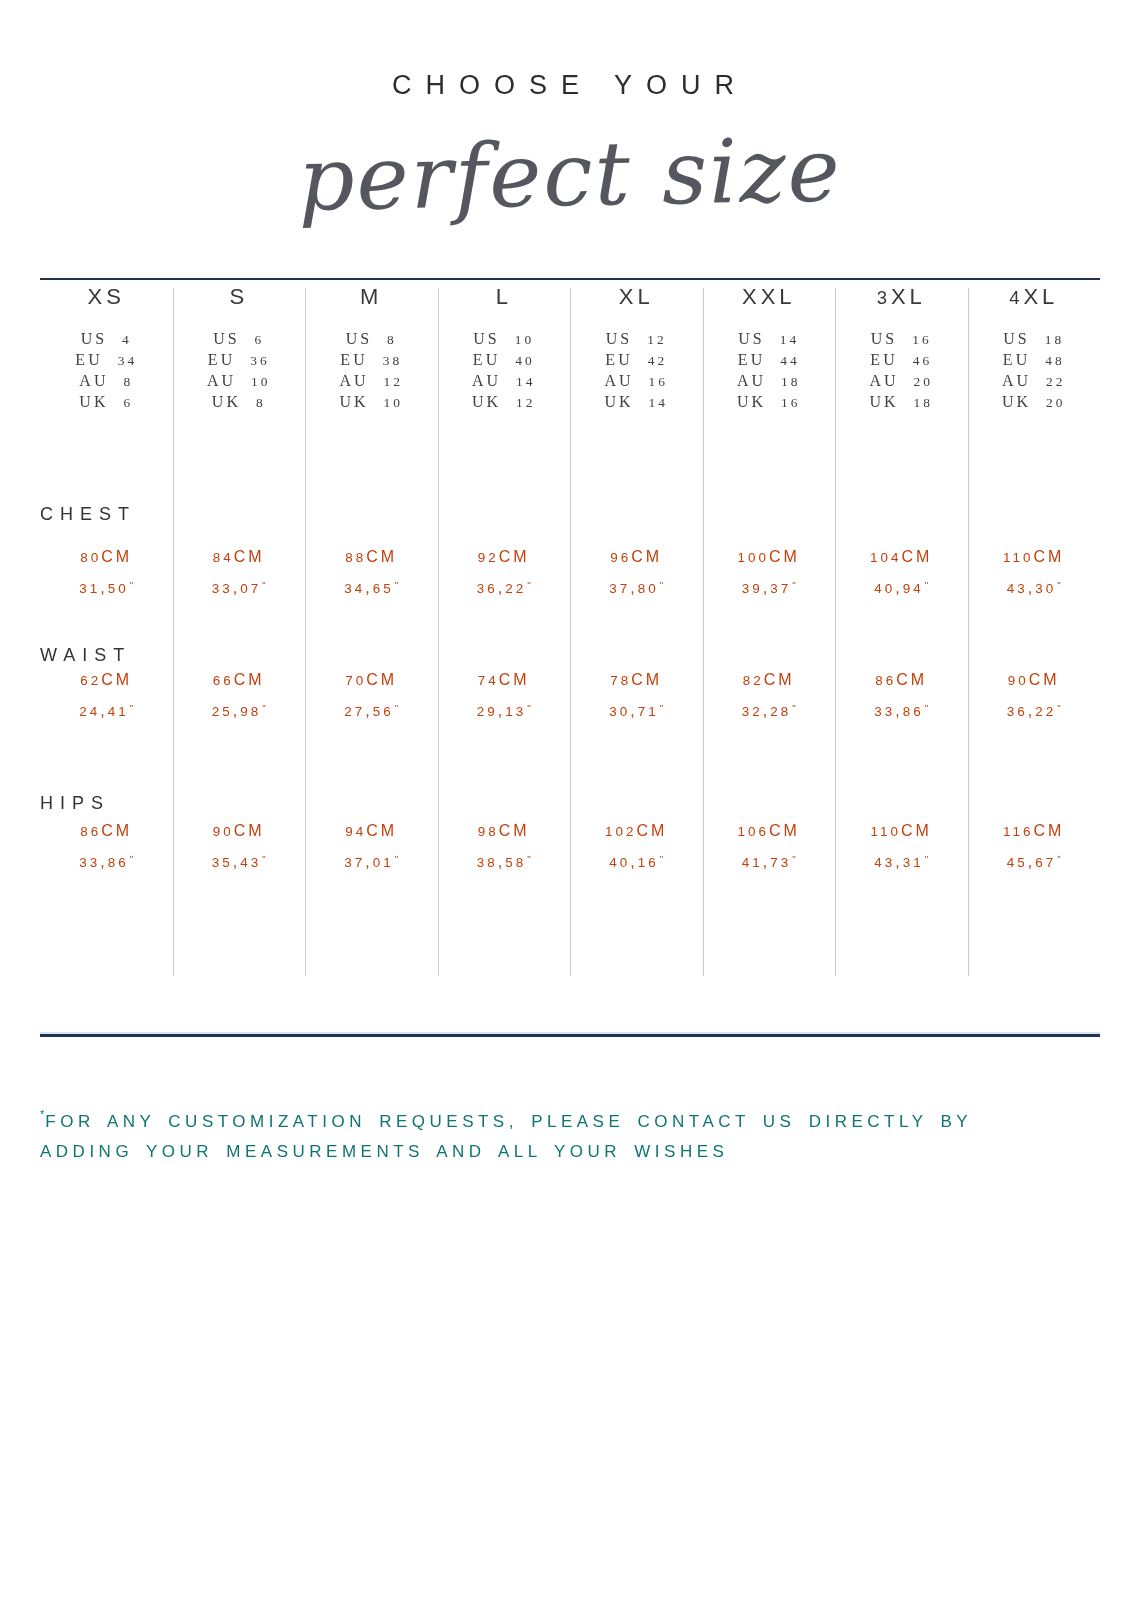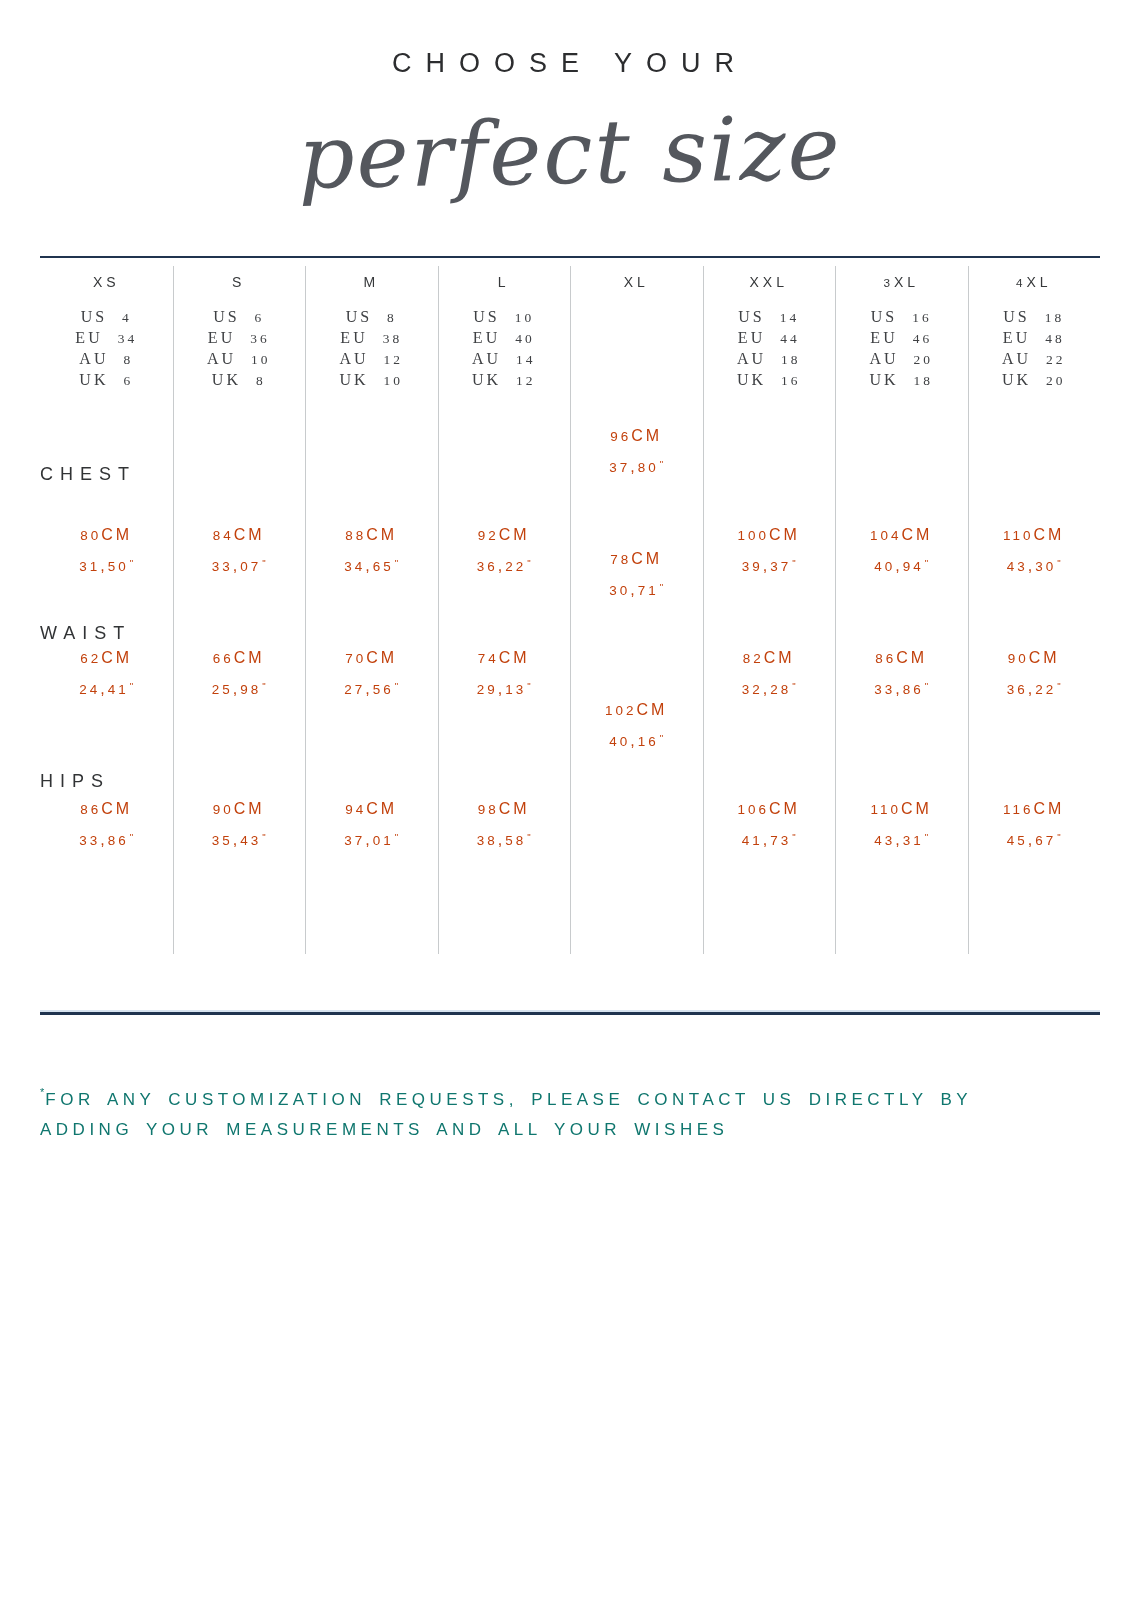--- a/index.html
+++ b/index.html
@@ -11,21 +11,21 @@
     margin: 0 auto;
     background: #ffffff;
     font-family: "Liberation Sans", sans-serif;
     color: #3f4144;
     overflow: hidden;
   }
   .inner { padding: 0 40px; }
 
   
   .kicker {
-    padding-top: 48px;
+    padding-top: 70px;
     text-align: center;
     font-size: 27px;
     font-weight: 300;
     letter-spacing: 14px;
     color: #2c2d2f;
   }
   .script-title {
     margin-top: 4px;
     height: 152px;
     text-align: center;
@@ -63,22 +63,22 @@
   .divider {
     position: absolute;
     top: 8px;
     height: 688px;
     width: 1px;
     background: #c8cbcd;
   }
   .col { text-align: center; font-weight: 300; }
   .size-name {
     height: 34px;
-    padding-top: 16px;
-    font-size: 14px;
+    padding-top: 4px;
+    font-size: 22px;
     letter-spacing: 4px;
     color: #36383a;
   }
   .systems { margin-top: 15px; font-family: Liberation Serif, serif; }
   .sys-line {
     font-size: 16px;
     line-height: 20px;
     letter-spacing: 3px;
     word-spacing: 8px;
     color: #3f4144;
@@ -87,21 +87,21 @@
   .vals.chest { margin-top: 130px; }
   .vals.waist { margin-top: 64px; }
   .vals.hips  { margin-top: 91px; }
   .row-label {
     position: absolute;
     left: 0;
     font-size: 18px;
     letter-spacing: 7px;
     color: #313335;
   }
-  .row-label.chest { top: 206px; text-align: center; }
+  .row-label.chest { top: 224px; text-align: center; }
   .row-label.waist { top: 365px; }
   .row-label.hips  { top: 513px; }
 
   .dg { font-size: 0.84em; }
   .inch { font-size: 0.6em; vertical-align: 0.55em; letter-spacing: 0; margin-left: 1px; }
 
   
   .footnote {
     margin-top: 62px;
     max-width: 1005px;
@@ -223,20 +223,26 @@
               <div class="smallnum"><span class="dg">2</span><span class="dg">9</span>,<span class="dg">1</span><span class="dg">3</span><span class="inch">"</span></div>
             </div>
             <div class="vals hips">
               <div class="smallnum"><span class="dg">9</span><span class="dg">8</span>CM</div>
               <div class="smallnum"><span class="dg">3</span><span class="dg">8</span>,<span class="dg">5</span><span class="dg">8</span><span class="inch">"</span></div>
             </div>
           </div>
 
           <div class="col">
             <div class="size-name smallnum">XL</div>
+            <div class="systems">
+              <div class="sys-line smallnum">US <span class="dg">1</span><span class="dg">2</span></div>
+              <div class="sys-line smallnum">EU <span class="dg">4</span><span class="dg">2</span></div>
+              <div class="sys-line smallnum">AU <span class="dg">1</span><span class="dg">6</span></div>
+              <div class="sys-line smallnum">UK <span class="dg">1</span><span class="dg">4</span></div>
+            </div>
             <div class="vals chest">
               <div class="smallnum"><span class="dg">9</span><span class="dg">6</span>CM</div>
               <div class="smallnum"><span class="dg">3</span><span class="dg">7</span>,<span class="dg">8</span><span class="dg">0</span><span class="inch">"</span></div>
             </div>
             <div class="vals waist">
               <div class="smallnum"><span class="dg">7</span><span class="dg">8</span>CM</div>
               <div class="smallnum"><span class="dg">3</span><span class="dg">0</span>,<span class="dg">7</span><span class="dg">1</span><span class="inch">"</span></div>
             </div>
             <div class="vals hips">
               <div class="smallnum"><span class="dg">1</span><span class="dg">0</span><span class="dg">2</span>CM</div>

